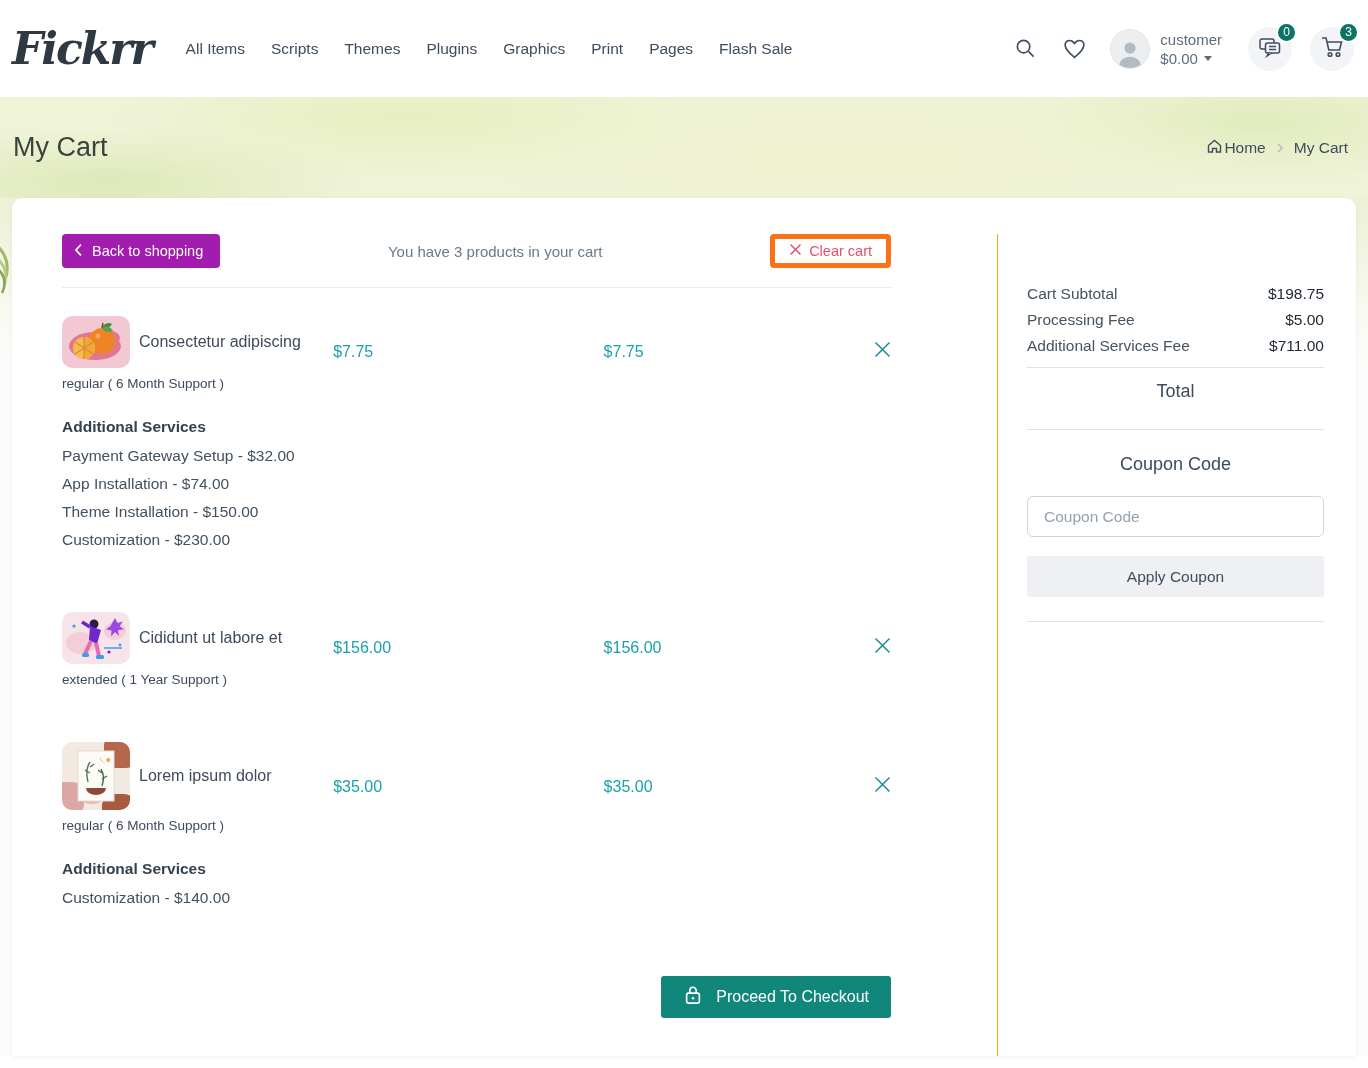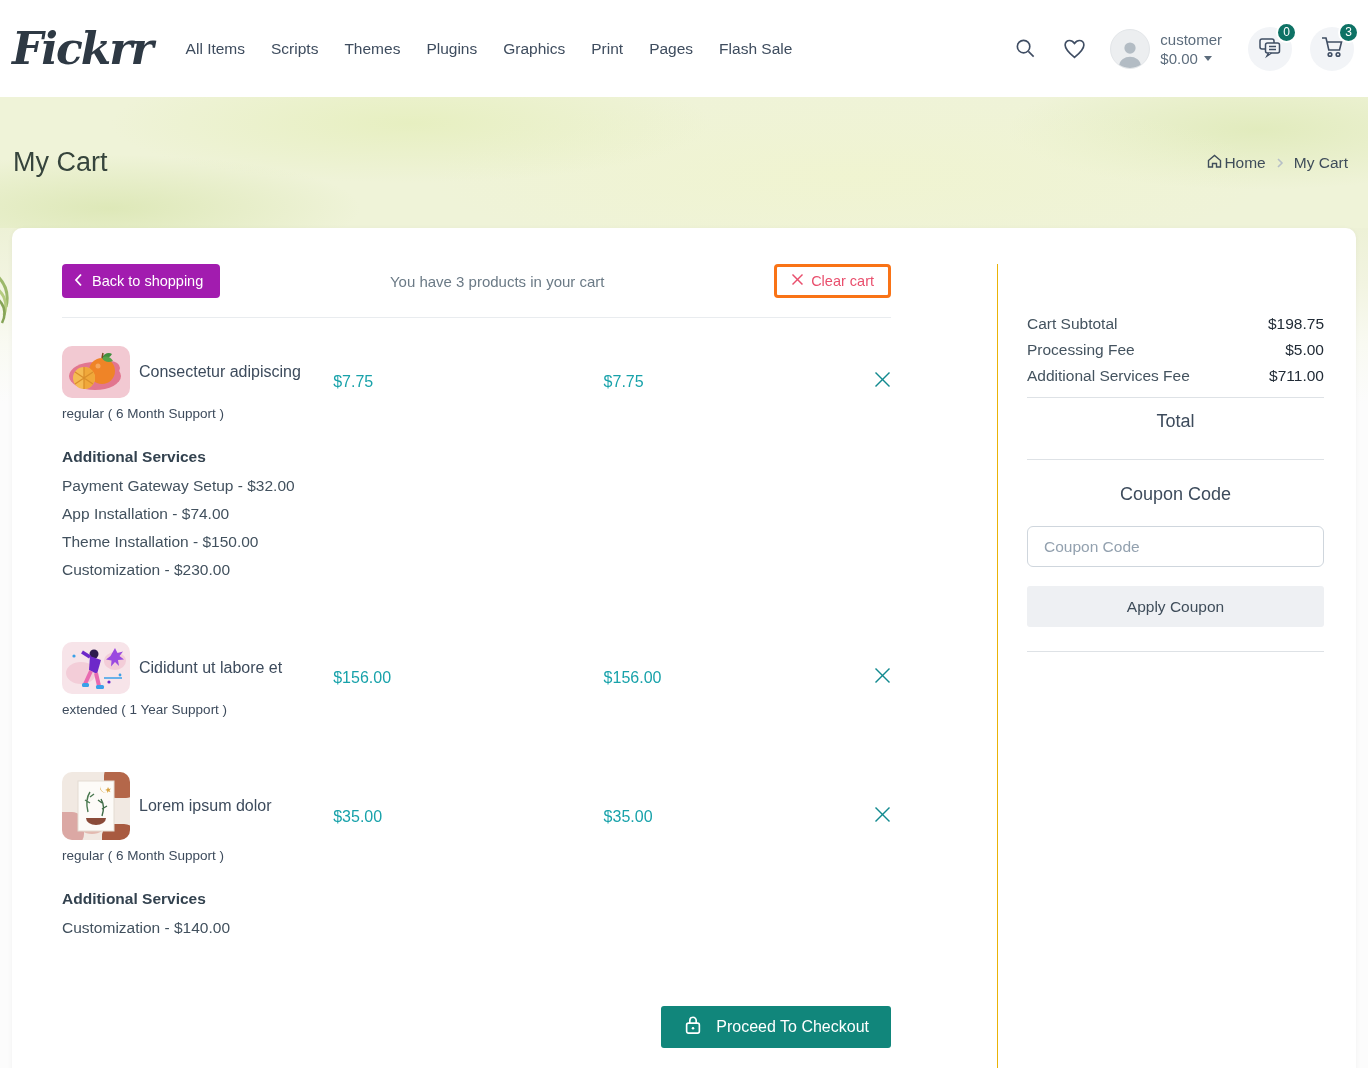--- a/index.html
+++ b/index.html
@@ -23,21 +23,21 @@
   .caret-down { width:0; height:0; border-left:4px solid transparent; border-right:4px solid transparent;
                 border-top:5px solid #5c6c7c; display:inline-block; }
   .icon-circle { width:44px; height:44px; border-radius:50%; background:#f2f4f7; position:relative;
                  display:flex; align-items:center; justify-content:center; color:#3f4d63; cursor:pointer; }
   .icon-circle + .icon-circle, .icon-circle.cartc { margin-left:18px; }
   .badge { position:absolute; top:-5px; right:-5px; min-width:21px; height:21px; border-radius:50%;
            background:#0e7265; color:#fff; font-size:12px; display:flex; align-items:center;
            justify-content:center; border:2px solid #fff; }
 
   
-  .hero { height:131px; display:flex; align-items:center; padding:0 20px 0 13px;
+  .hero { height:101px; display:flex; align-items:center; padding:0 20px 0 13px;
     background:
       radial-gradient(ellipse 420px 90px at 8% 85%, rgba(170,200,90,0.25), transparent 60%),
       radial-gradient(ellipse 500px 100px at 30% 20%, rgba(228,238,185,0.75), transparent 60%),
       radial-gradient(ellipse 650px 130px at 62% 60%, rgba(240,244,208,0.9), transparent 65%),
       radial-gradient(ellipse 420px 100px at 92% 25%, rgba(190,215,120,0.28), transparent 60%),
       #eff3d8; }
   .hero-title { font-size:27px; font-weight:500; color:#36443c; }
   .breadcrumb { margin-left:auto; display:flex; align-items:center; gap:8px; font-size:15.5px; color:#3f4d5a; }
   .crumb { cursor:pointer; display:flex; align-items:center; gap:1px; }
   .crumb-sep { color:#b6bfc7; display:flex; }
@@ -51,21 +51,21 @@
 
   .panel-left { width:985px; padding:36px 106px 0 50px; }
   .panel-right { flex:1; border-left:1px solid #eab308; padding:47px 32px 0 29px;margin-top:36px; }
 
   
   .cart-header { display:flex; align-items:center; height:34px; margin-bottom:19px; }
   .btn-back { background:#a21caf; color:#fff; border:none; border-radius:4px; height:34px;
               padding:0 17px 0 12px; font-size:14.5px; font-family:inherit; display:flex; align-items:center;
               gap:9px; cursor:pointer; }
   .cart-count { flex:1; text-align:center; font-size:15px; color:#6b7a86; }
-  .btn-clear { background:#fff; border:3px solid #f97316; color:#e94f6d; border-radius:4px; height:34px;
+  .btn-clear { background:#fff; border:5px solid #f97316; color:#e94f6d; border-radius:4px; height:34px;
                padding:0 14px; font-size:14.5px; font-family:inherit; display:flex; align-items:center;
                gap:7px; cursor:pointer; }
   .divider-h { border-top:1px solid #e9ecef; }
 
   
   .item-block { }
   .cart-item { display:flex;gap:12px; }
   .item-main { width:325px; }
   .item-top { display:flex; align-items:center; }
   .thumb { width:68px; height:52px; border-radius:10px; overflow:hidden; flex-shrink:0; cursor:pointer; }

